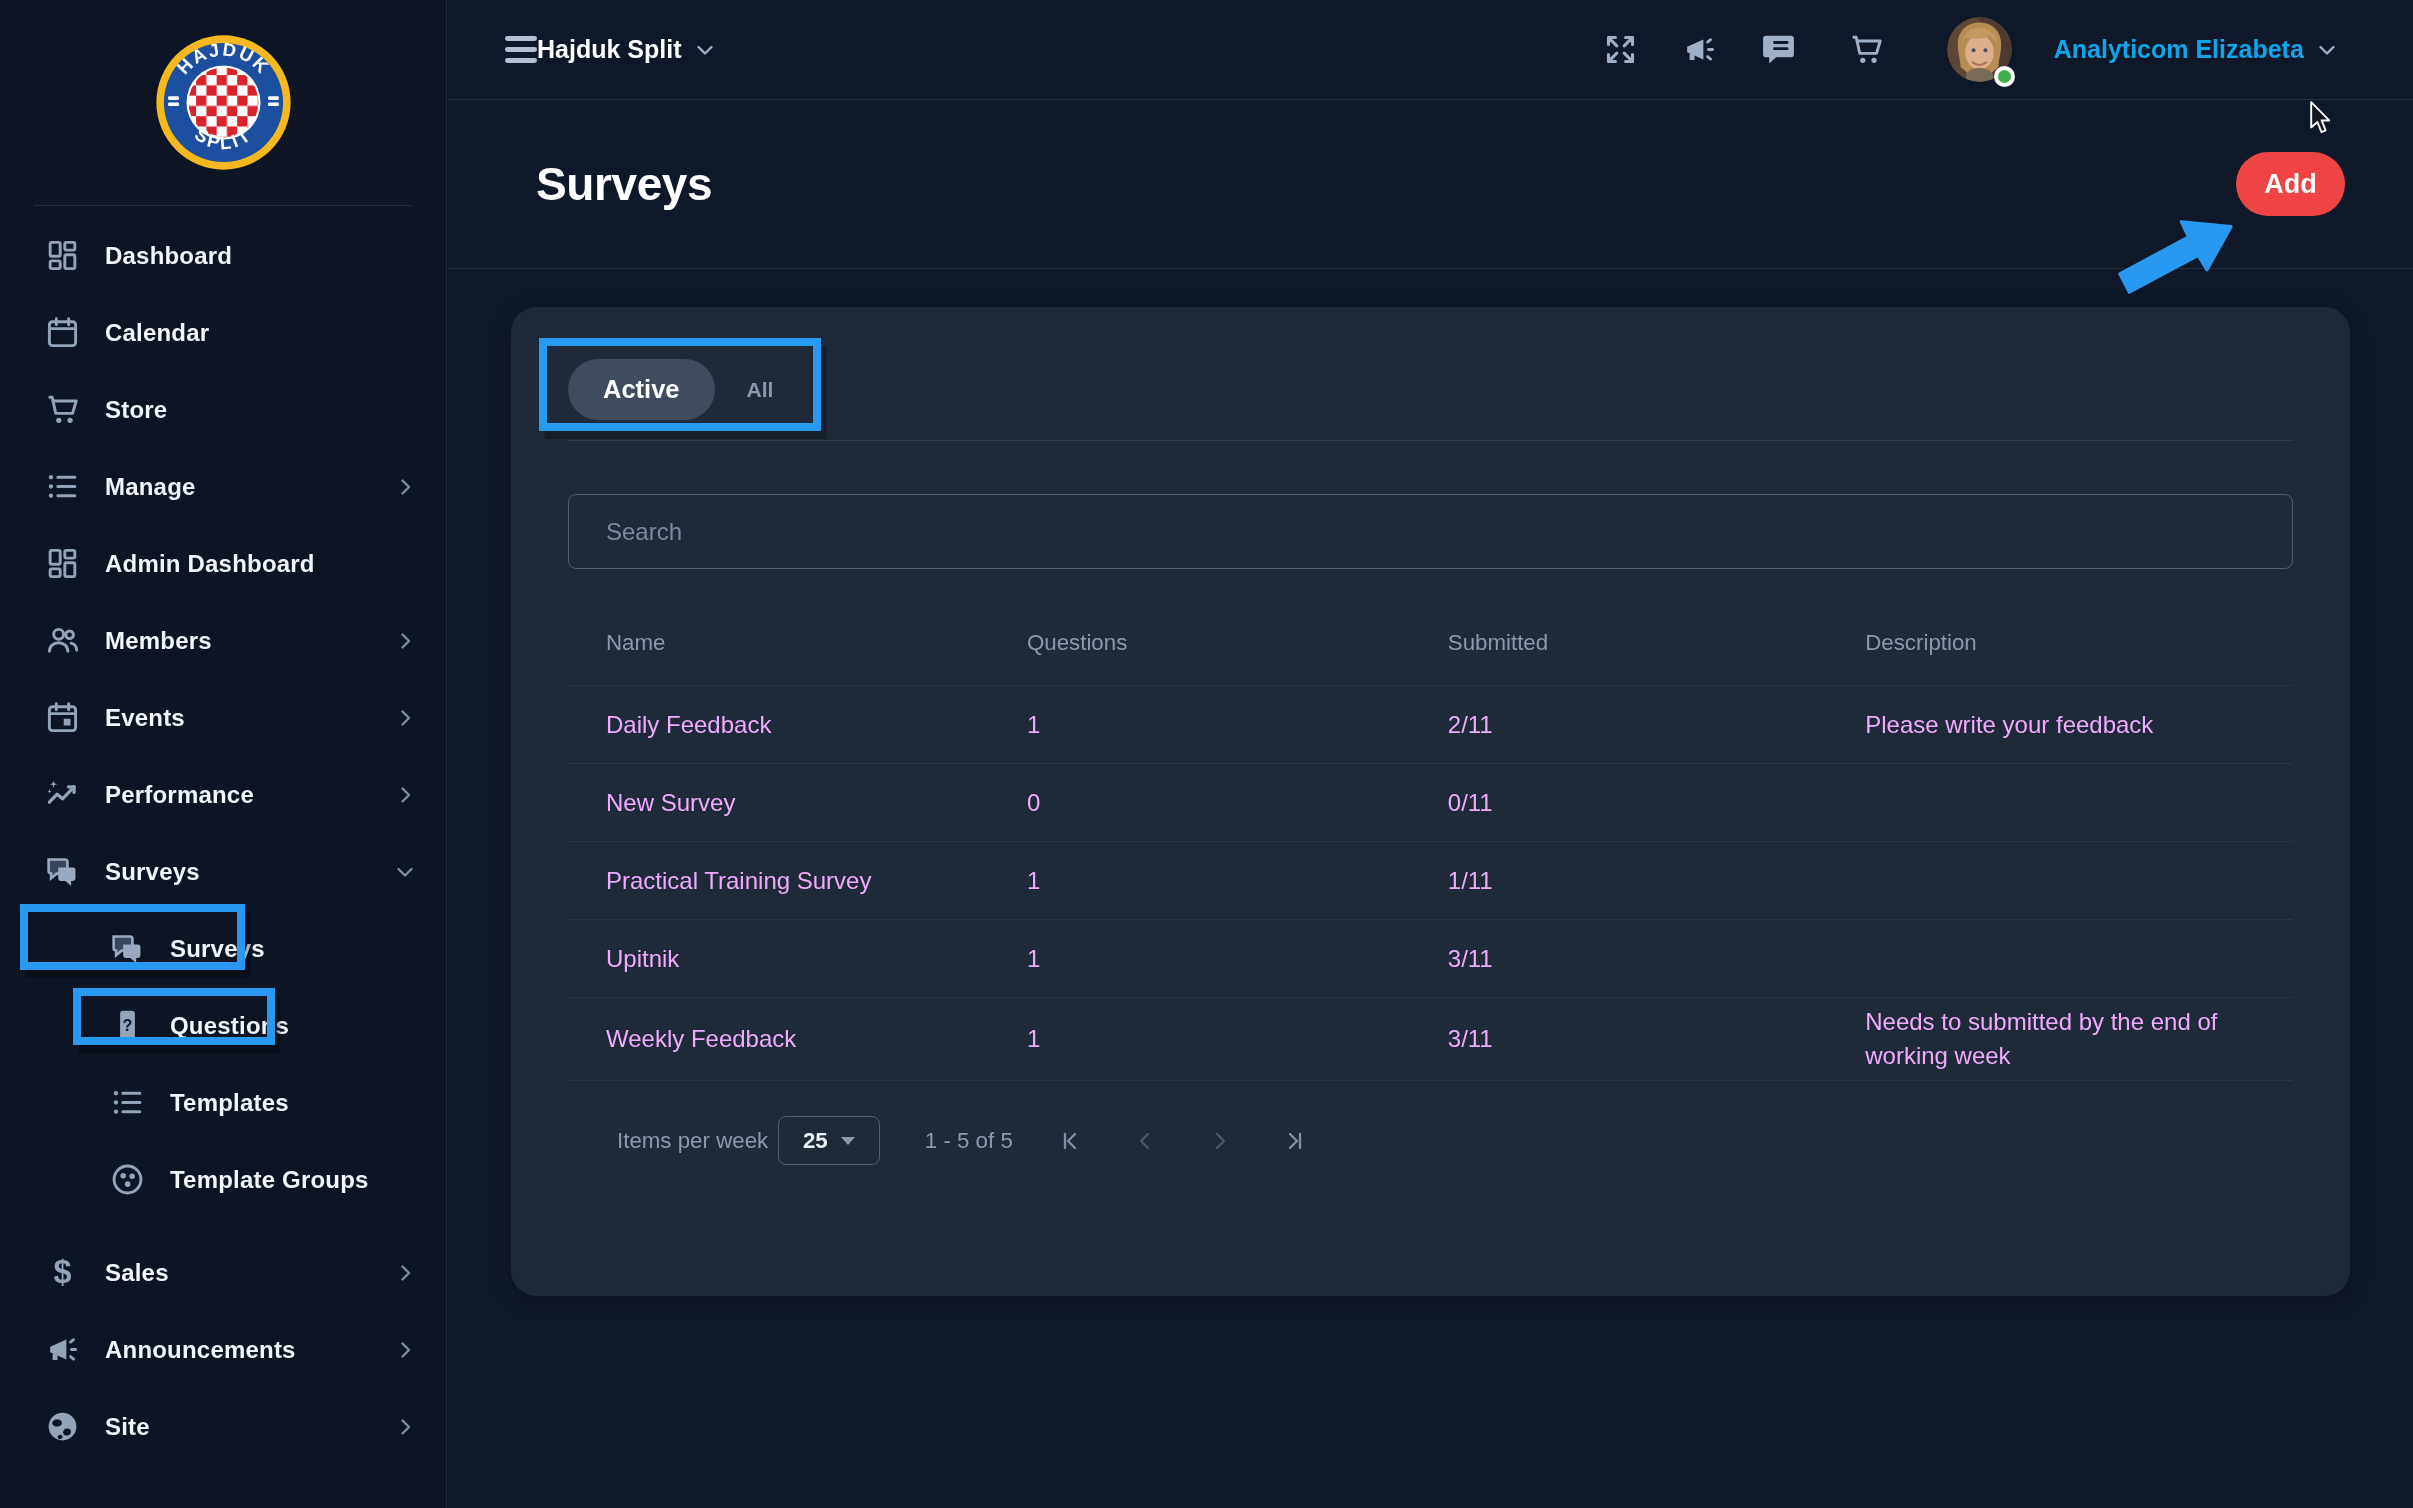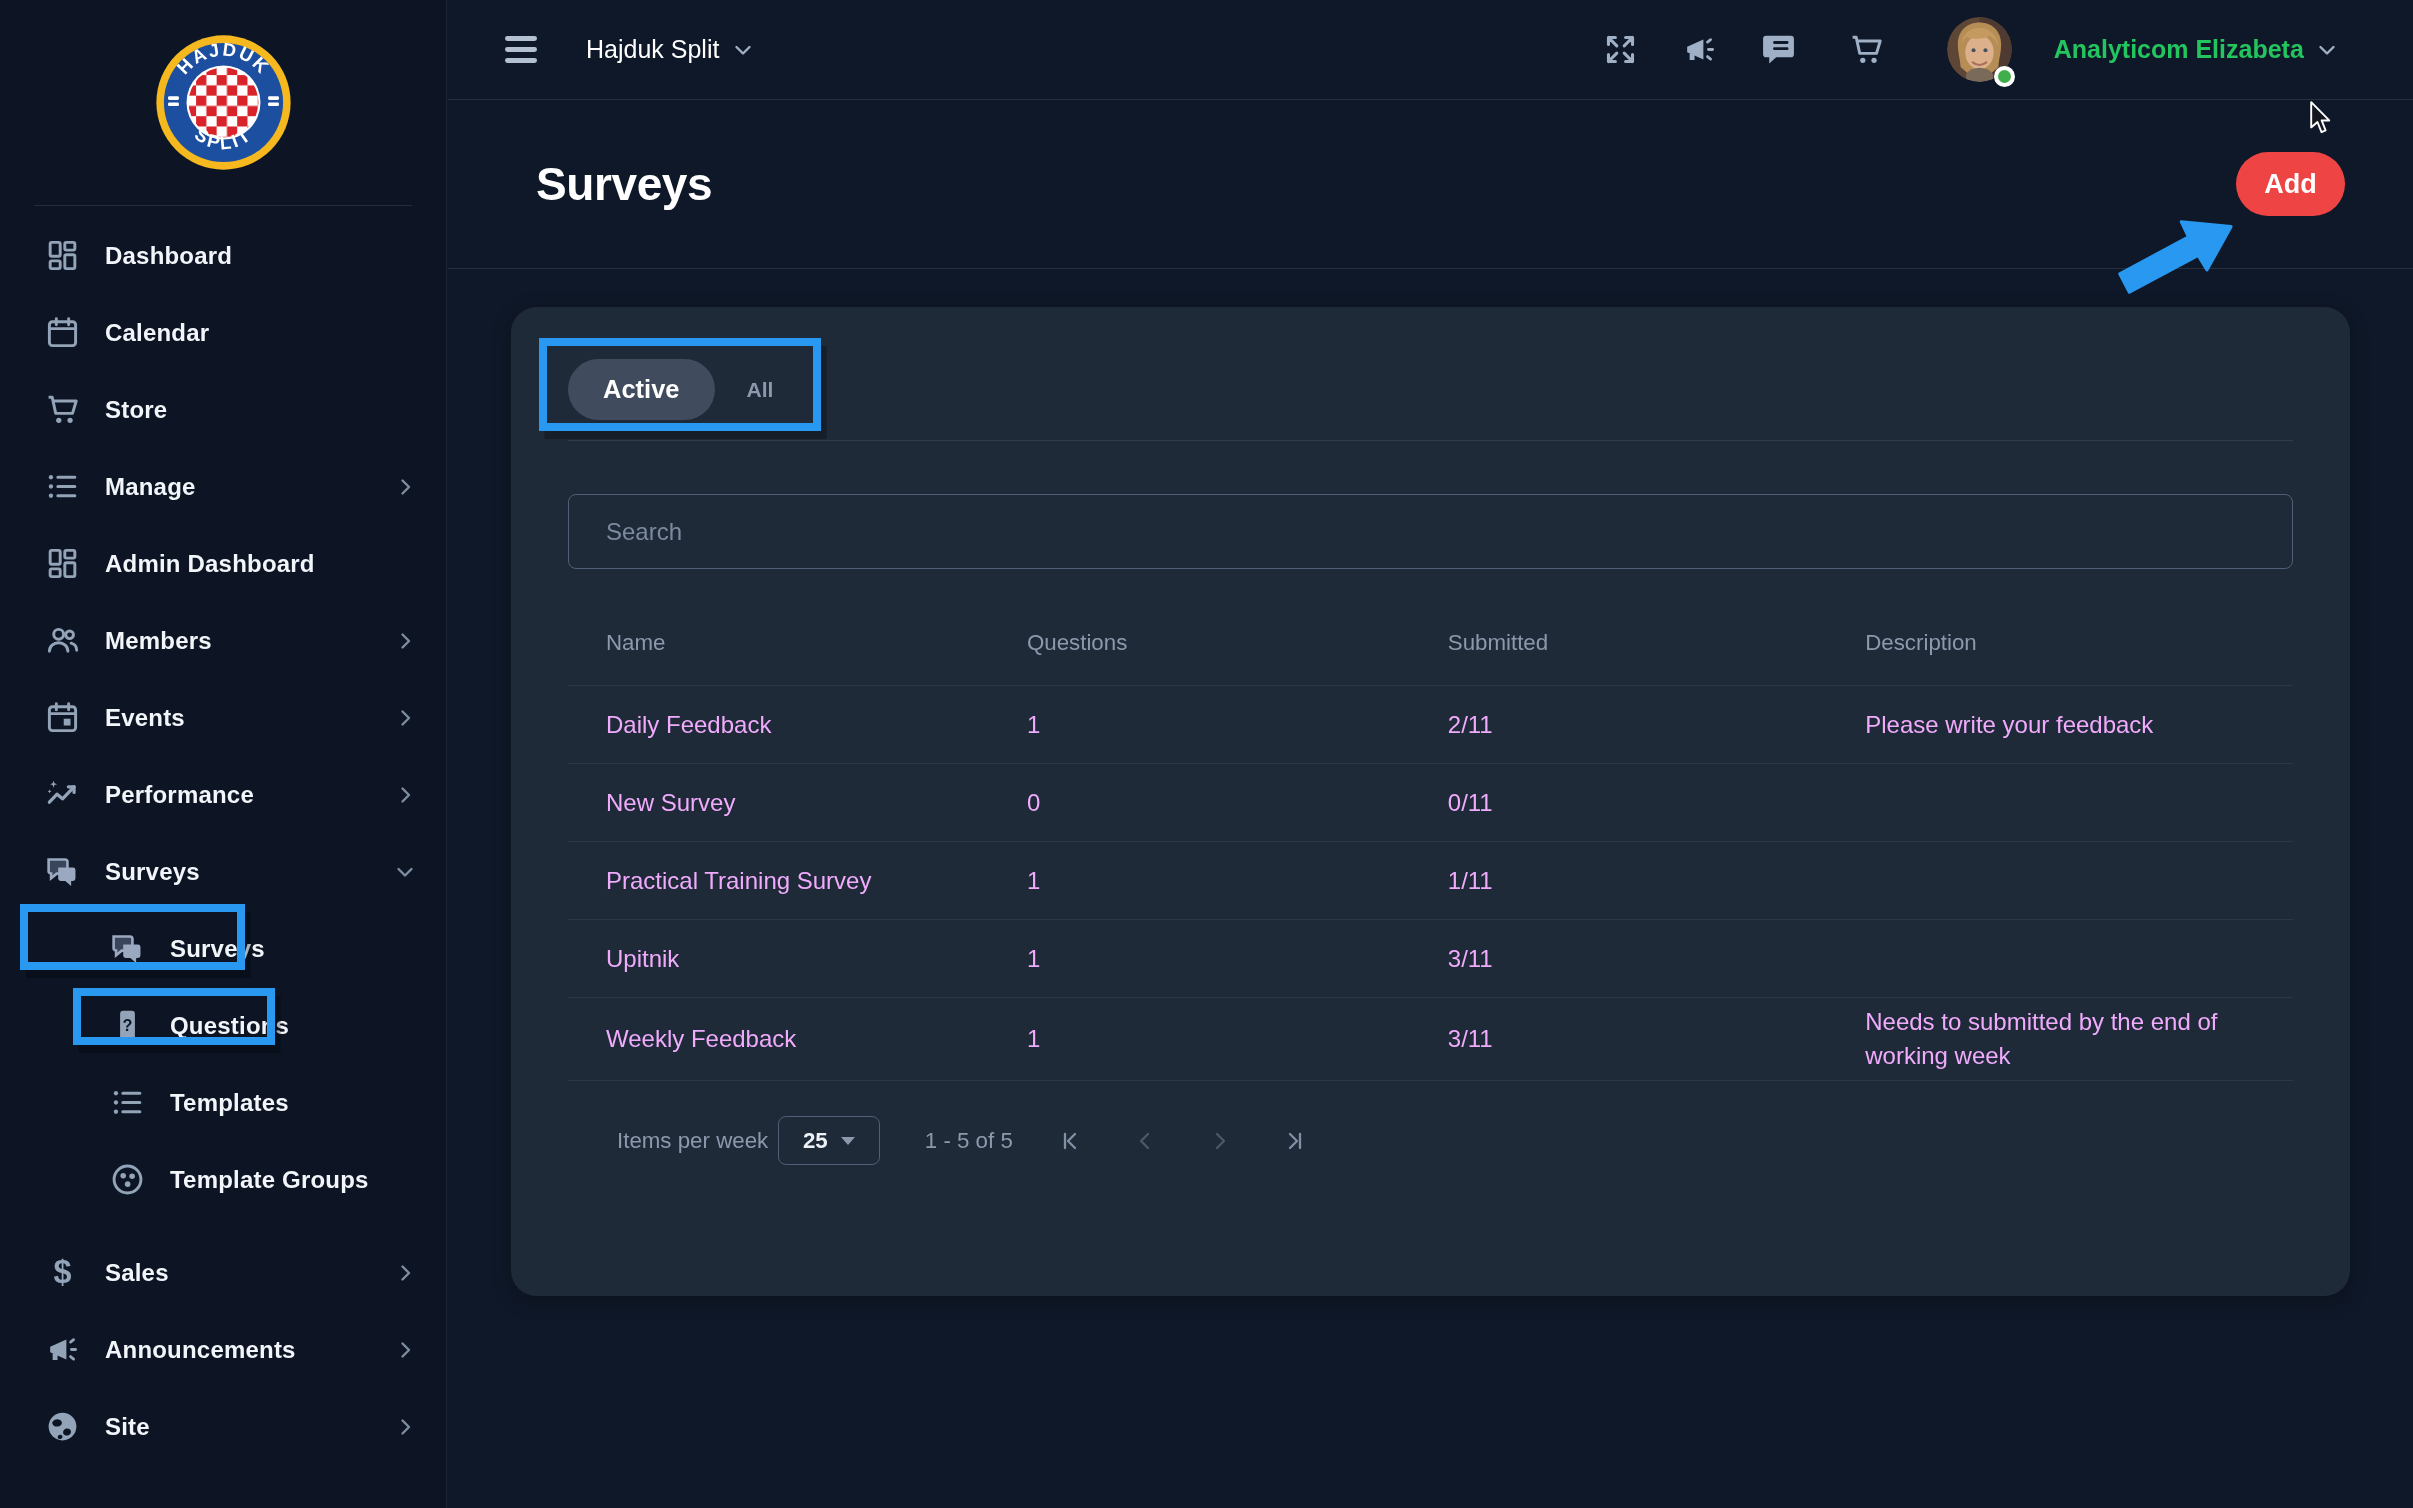--- a/index.html
+++ b/index.html
@@ -37,34 +37,34 @@
   }
   .group-gap { margin-top:16px; }
   
   .topbar {
     position:absolute; left:448px; top:0; width:1966px; height:100px;
     display:flex; align-items:center; padding:0 75px 0 57px;
     border-bottom:0.8px solid #242f3f; background:#0f1828;
   }
   .burger { width:32px; height:27px; display:flex; flex-direction:column; justify-content:space-between; cursor:pointer; }
   .burger span { display:block; height:4.8px; border-radius:2.4px; background:#b3c0d2; }
-  .team-name { margin-left:49px; font-size:25px; font-weight:400; color:#fff; }
+  .team-name { font-size:25px; font-weight:700; color:#fff; }
   .tb-chev { margin-left:11.2px; color:#9fb0c4; width:24px; height:24px; cursor:pointer; }
   .tb-chev svg, .paginator .pbtn svg { width:24px; height:24px; }
   .tb-spacer { flex:1; }
   .tb-icon { width:37px; height:37px; color:#9fb0c6; margin-left:42px; cursor:pointer; }
   .tb-icon svg { width:37px; height:37px; }
   .tb-icon.cart { margin-left:51px; }
   .avatar-wrap { position:relative; width:65px; height:65px; margin-left:62px; cursor:pointer; flex:0 0 65px; }
   .avatar-wrap svg.av { width:65px; height:65px; border-radius:50%; display:block; }
   .status-dot {
     position:absolute; right:-3.2px; bottom:-4.8px; width:21px; height:21px;
     background:#3fae4b; border:4px solid #fff; border-radius:50%;
   }
-  .user-name { margin-left:42px; font-size:25px; font-weight:700; color:#22c55e; }
+  .user-name { margin-left:42px; font-size:25px; font-weight:700; color:#0ea5e9; }
   
   .main { position:absolute; left:448px; top:100px; width:1966px; height:1409px; }
   .page-head {
     height:169px; display:flex; align-items:center; padding:0 69px 0 88px;
     border-bottom:0.8px solid #242f3f;
   }
   .page-title { font-size:46px; font-weight:800; letter-spacing:-0.4px; color:#fff; }
   .head-spacer { flex:1; }
   .add-btn {
     width:109px; height:64px; border:none; border-radius:32px; background:#ef4444;

